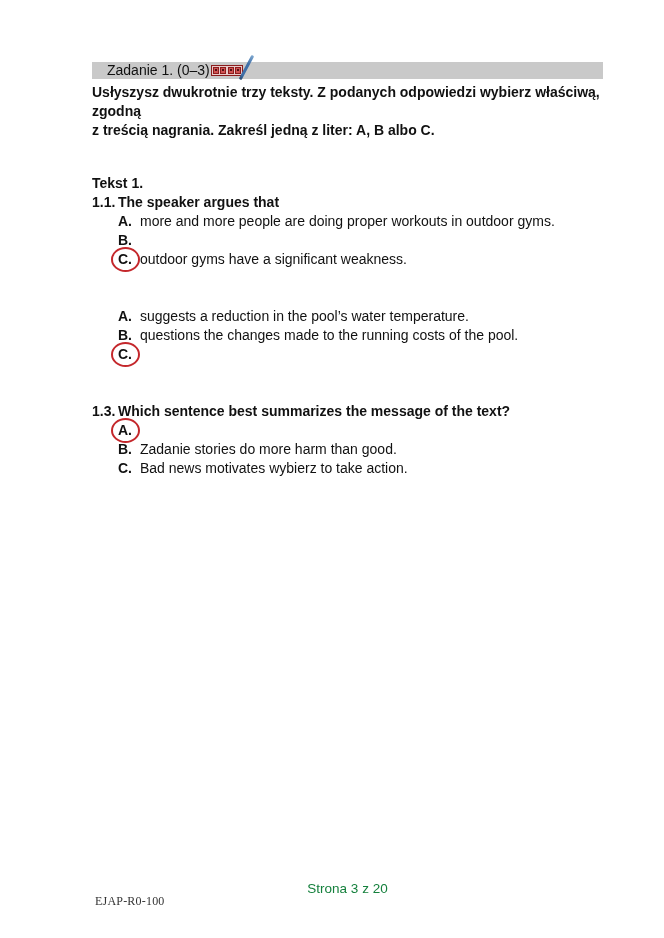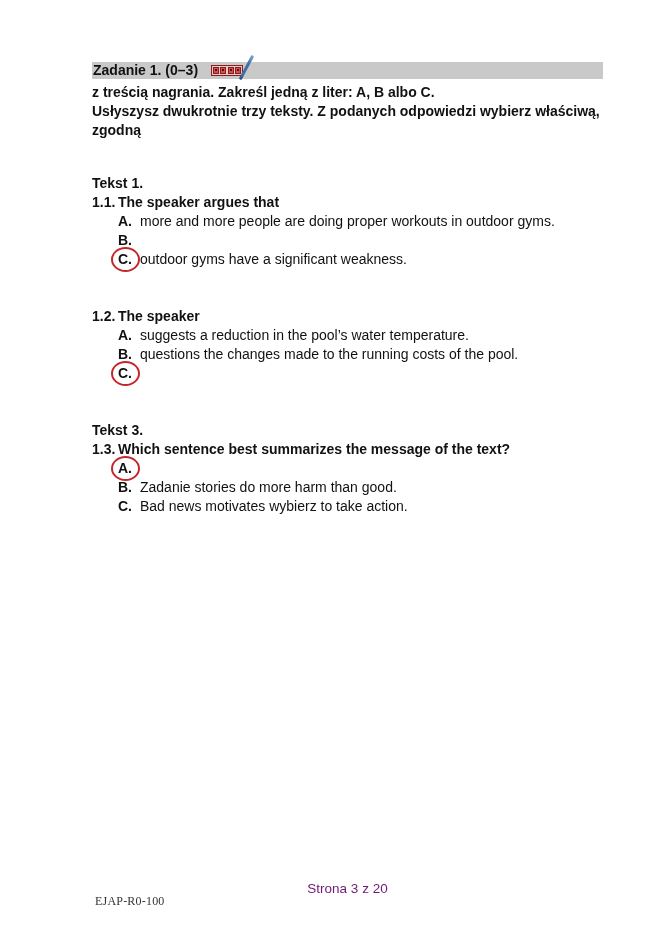--- a/index.html
+++ b/index.html
@@ -20,21 +20,21 @@
     position:relative;overflow:hidden;
   }
   .page{position:relative;width:664px;height:938px;background:#ffffff;}
   .content{position:absolute;left:92px;top:62px;width:511px;}
 
   
   .task-bar{
     position:relative;background:var(--header-bar);
     height:17px;display:flex;align-items:center;
   }
-  .task-title{font-weight:bold;font-size:14px;padding-left:1px;white-space:nowrap;}
+  .task-title{font-weight:normal;font-size:14px;padding-left:15px;white-space:nowrap;}
   .task-icon{position:absolute;left:119px;top:1px;width:46px;height:15px;}
   .icon-strip{
     position:absolute;left:0;top:2px;width:32px;height:11px;
     border:1px solid var(--icon-border);background:#e9c9c9;
     display:flex;align-items:center;justify-content:space-between;
     padding:0 1px;
   }
   .icon-sq{
     position:relative;width:6px;height:7px;background:var(--icon-red);
     border:1px solid var(--icon-border);
@@ -72,21 +72,21 @@
   .opt-text{white-space:nowrap;}
 
   
   .footer{position:absolute;left:92px;top:879px;width:511px;height:20px;}
   .footer-code{
     position:absolute;left:3px;top:13px;
     font-size:12px;letter-spacing:0.2px;color:#333;font-family:Liberation Serif, serif;
   }
   .footer-page{
     position:absolute;left:0;right:0;top:0;
-    text-align:center;font-size:13.5px;color:#701a75;
+    text-align:center;font-size:13.5px;color:#15803d;
   }
 </style>
 </head>
 <body>
 
 <div class="page">
   <div class="content">
 
     <div class="task-bar">
       <span class="task-title">Zadanie 1. (0–3)</span>
@@ -95,22 +95,22 @@
           <span class="icon-sq"></span>
           <span class="icon-sq"></span>
           <span class="icon-sq"></span>
           <span class="icon-sq"></span>
         </span>
         <span class="icon-pen"></span>
       </span>
     </div>
 
     <p class="instructions">
+      <span>Usłyszysz dwukrotnie trzy teksty. Z podanych odpowiedzi wybierz właściwą, zgodną</span>
       <span>z treścią nagrania. Zakreśl jedną z liter: A, B albo C.</span>
-      <span>Usłyszysz dwukrotnie trzy teksty. Z podanych odpowiedzi wybierz właściwą, zgodną</span>
     </p>
 
     <section class="question">
       <h3 class="section-title">Tekst 1.</h3>
       <div class="prompt-row">
         <span class="q-num">1.1.</span>
         <span class="q-prompt">The speaker argues that</span>
       </div>
       <div class="options">
         <div class="option">
@@ -121,41 +121,36 @@
           <span class="opt-letter">B.</span>
         </div>
         <div class="option">
           <span class="opt-letter circled">C.</span>
           <span class="opt-text">outdoor gyms have a significant weakness.</span>
         </div>
       </div>
     </section>
 
     <section class="question">
-      <div class="prompt-row">
-        <span class="q-num">1.2.</span>
-        <span class="q-prompt">The speaker</span>
-      </div>
       <div class="options">
         <div class="option">
           <span class="opt-letter">A.</span>
           <span class="opt-text">suggests a reduction in the pool’s water temperature.</span>
         </div>
         <div class="option">
           <span class="opt-letter">B.</span>
           <span class="opt-text">questions the changes made to the running costs of the pool.</span>
         </div>
         <div class="option">
           <span class="opt-letter circled">C.</span>
         </div>
       </div>
     </section>
 
     <section class="question">
-      <h3 class="section-title">Tekst 3.</h3>
       <div class="prompt-row">
         <span class="q-num">1.3.</span>
         <span class="q-prompt">Which sentence best summarizes the message of the text?</span>
       </div>
       <div class="options">
         <div class="option">
           <span class="opt-letter circled">A.</span>
         </div>
         <div class="option">
           <span class="opt-letter">B.</span>

